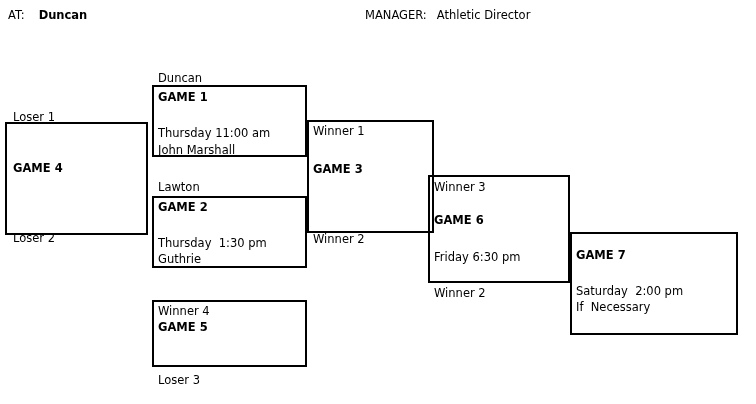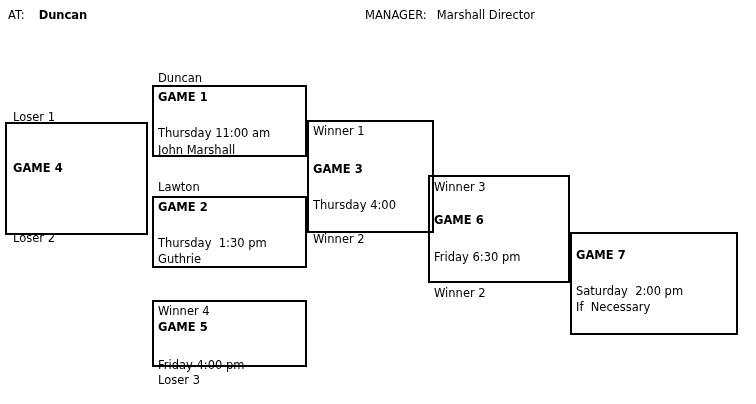--- a/index.html
+++ b/index.html
@@ -49,21 +49,21 @@
   .gwhen  { font-weight: normal; margin-top: 20px; }
   .slot   { font-weight: normal; }
 </style>
 </head>
 <body>
 
 <div id="page">
 
   <div class="hdr" id="at-block"><span class="hdr-label">AT:</span><span style="display:inline-block;width:14px"></span><span class="hdr-value-bold">Duncan</span></div>
 
-  <div class="hdr" id="mgr-block"><span class="hdr-label">MANAGER:</span><span style="display:inline-block;width:10px"></span><span class="hdr-value">Marshall Director</span></div>
+  <div class="hdr" id="mgr-block"><span class="hdr-label">MANAGER:</span><span style="display:inline-block;width:10px"></span><span class="hdr-value">Athletic Director</span></div>
 
   <div class="gbox" style="left:5px; top:122px; width:143px; height:113px;"></div>
   <div class="gtext slot" style="left:13px; top:110px;">Loser 1</div>
   <div class="gtext gname" style="left:13px; top:161px;">GAME 4</div>
   <div class="gtext slot" style="left:13px; top:231px;">Loser 2</div>
 
   <div class="gbox" style="left:152px; top:85px; width:155px; height:72px;"></div>
   <div class="gtext slot" style="left:158px; top:71px;">Duncan</div>
   <div class="gtext gname" style="left:158px; top:90px;">GAME 1</div>
   <div class="gtext gwhen" style="left:158px; top:106px;">Thursday 11:00 am</div>
@@ -71,33 +71,31 @@
 
   <div class="gbox" style="left:152px; top:196px; width:155px; height:72px;"></div>
   <div class="gtext slot" style="left:158px; top:180px;">Lawton</div>
   <div class="gtext gname" style="left:158px; top:200px;">GAME 2</div>
   <div class="gtext gwhen" style="left:158px; top:216px;">Thursday  1:30 pm</div>
   <div class="gtext slot" style="left:158px; top:252px;">Guthrie</div>
 
   <div class="gbox" style="left:307px; top:120px; width:127px; height:113px;"></div>
   <div class="gtext slot" style="left:313px; top:124px;">Winner 1</div>
   <div class="gtext gname" style="left:313px; top:162px;">GAME 3</div>
-  <div class="gtext gwhen" style="left:313px; top:178px;">Thursday 4:00</div>
   <div class="gtext slot" style="left:313px; top:232px;">Winner 2</div>
 
   <div class="gbox" style="left:428px; top:175px; width:142px; height:108px;"></div>
   <div class="gtext slot" style="left:434px; top:180px;">Winner 3</div>
   <div class="gtext gname" style="left:434px; top:213px;">GAME 6</div>
   <div class="gtext gwhen" style="left:434px; top:230px;">Friday 6:30 pm</div>
   <div class="gtext slot" style="left:434px; top:286px;">Winner 2</div>
 
   <div class="gbox" style="left:570px; top:232px; width:168px; height:103px;"></div>
   <div class="gtext gname" style="left:576px; top:248px;">GAME 7</div>
   <div class="gtext gwhen" style="left:576px; top:264px;">Saturday  2:00 pm</div>
   <div class="gtext gwhen" style="left:576px; top:280px;">If  Necessary</div>
 
   <div class="gbox" style="left:152px; top:300px; width:155px; height:67px;"></div>
   <div class="gtext slot" style="left:158px; top:304px;">Winner 4</div>
   <div class="gtext gname" style="left:158px; top:320px;">GAME 5</div>
-  <div class="gtext gwhen" style="left:158px; top:338px;">Friday 4:00 pm</div>
   <div class="gtext slot" style="left:158px; top:373px;">Loser 3</div>
 
 </div>
 
 </body></html>

